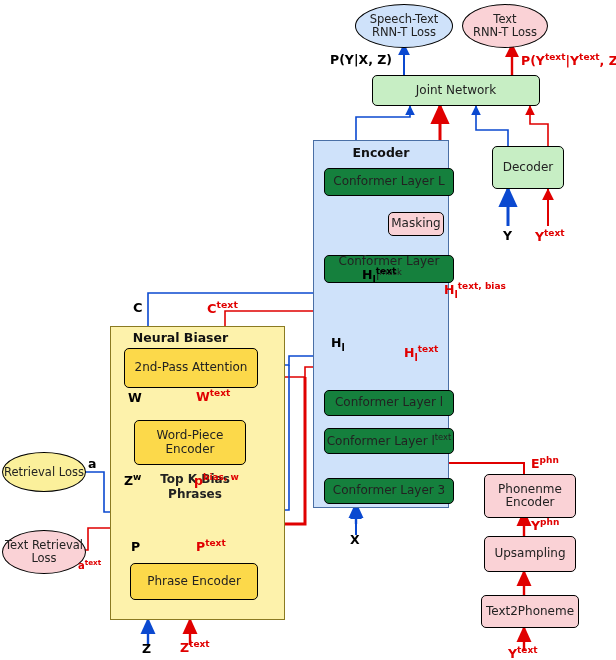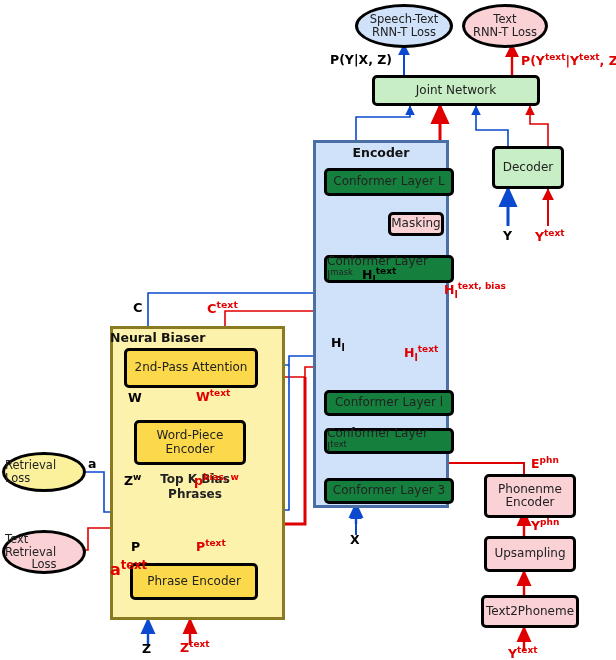--- a/index.html
+++ b/index.html
@@ -1,21 +1,21 @@
 <!DOCTYPE html>
 <html><head>
 <meta charset="utf-8">
 <style>
   html,body{margin:0;padding:0;background:#fff;}
   body{width:616px;height:660px;font-family:"DejaVu Sans","Liberation Sans",sans-serif;}
   #stage{position:relative;width:616px;height:660px;overflow:hidden;}
   svg.layer{position:absolute;left:0;top:0;width:616px;height:660px;}
   .node{position:absolute;box-sizing:border-box;display:flex;align-items:center;
-        justify-content:center;color:#222;line-height:1.12;
-        border:3px solid #000000;}
+        justify-content:center;text-align:center;color:#222;line-height:1.12;
+        border:1px solid #000000;}
   .rounded{border-radius:5px;}
   .ell{border-radius:50%/50%;}
   .blue-fill{background:#15803d;}
   .lblue-fill{background:#cfe2fa;}
   .green-fill{background:#c7eec4;}
   .pink-fill{background:#fad2d6;}
   .yellow-fill{background:#fcd94a;}
   .lyellow-fill{background:#fdf2ab;}
   .ell-blue{background:#cfe2fa;}
   .ell-pink{background:#fad2d6;}
@@ -118,21 +118,21 @@
       <path d="M336,293 L358,293 M347,282 L347,304" stroke="#0b49d0" stroke-width="2"></path>
       <circle cx="434" cy="311" r="11" fill="#fff" stroke="#e00000" stroke-width="2"></circle>
       <path d="M423,311 L445,311 M434,300 L434,322" stroke="#e00000" stroke-width="2"></path>
     </g>
   </svg>
 
   <div class="node lblue-fill" style="left:313px;top:140px;width:136px;height:368px;border-color:#4a6fa5;"></div>
   <div class="container-lbl" style="left:313px;top:145px;width:136px;text-align:center;font-size:12.5px;">Encoder</div>
 
   <div class="node lyellow-fill" style="left:110px;top:326px;width:175px;height:294px;border-color:#8a7a22;"></div>
-  <div class="container-lbl" style="left:110px;top:330px;width:141px;text-align:left;font-size:12.5px;">Neural Biaser</div>
+  <div class="container-lbl" style="left:110px;top:330px;width:141px;text-align:center;font-size:12.5px;">Neural Biaser</div>
 
   <div class="node ell ell-blue" style="left:355px;top:4px;width:98px;height:44px;flex-direction:column;font-size:11.5px;">
     <span class="nodetext">Speech-Text</span>
     <span class="nodetext">RNN-T Loss</span>
   </div>
   <div class="node ell ell-pink" style="left:462px;top:4px;width:86px;height:44px;flex-direction:column;font-size:11.5px;">
     <span class="nodetext">Text</span>
     <span class="nodetext">RNN-T Loss</span>
   </div>
   <div class="node ell ell-yellow" style="left:2px;top:452px;width:84px;height:40px;font-size:11.5px;">
@@ -211,21 +211,21 @@
   <div class="sig b" style="left:331px;top:335px;font-size:12.5px;">H<sub style="font-size:.78em;">l</sub></div>
   <div class="sig r" style="left:404px;top:344px;font-size:12.5px;">H<sub style="font-size:.78em;">l</sub><sup>text</sup></div>
 
   <div class="sig b" style="left:128px;top:390px;font-size:12.5px;">W</div>
   <div class="sig r" style="left:196px;top:388px;font-size:12.5px;">W<sup>text</sup></div>
 
   <div class="sig b" style="left:124px;top:472px;font-size:12.5px;">Z<sup>w</sup></div>
   <div class="sig r" style="left:194px;top:472px;font-size:12.5px;">p<sup>bias, w</sup></div>
 
   <div class="sig b" style="left:88px;top:456px;font-size:12.5px;">a</div>
-  <div class="sig r" style="left:78px;top:558px;font-size:16px;margin-left:32px;">a<sup>text</sup></div>
+  <div class="sig r" style="left:78px;top:558px;font-size:10px;">a<sup>text</sup></div>
 
   <div class="sig b" style="left:131px;top:539px;font-size:12.5px;">P</div>
   <div class="sig r" style="left:196px;top:538px;font-size:12.5px;">P<sup>text</sup></div>
 
   <div class="sig b" style="left:350px;top:532px;font-size:12.5px;">X</div>
   <div class="sig b" style="left:142px;top:641px;font-size:12.5px;">Z</div>
   <div class="sig r" style="left:180px;top:639px;font-size:12.5px;">Z<sup>text</sup></div>
 
   <div class="sig r" style="left:531px;top:455px;font-size:12.5px;">E<sup>phn</sup></div>
   <div class="sig r" style="left:531px;top:517px;font-size:12.5px;">Y<sup>phn</sup></div>

